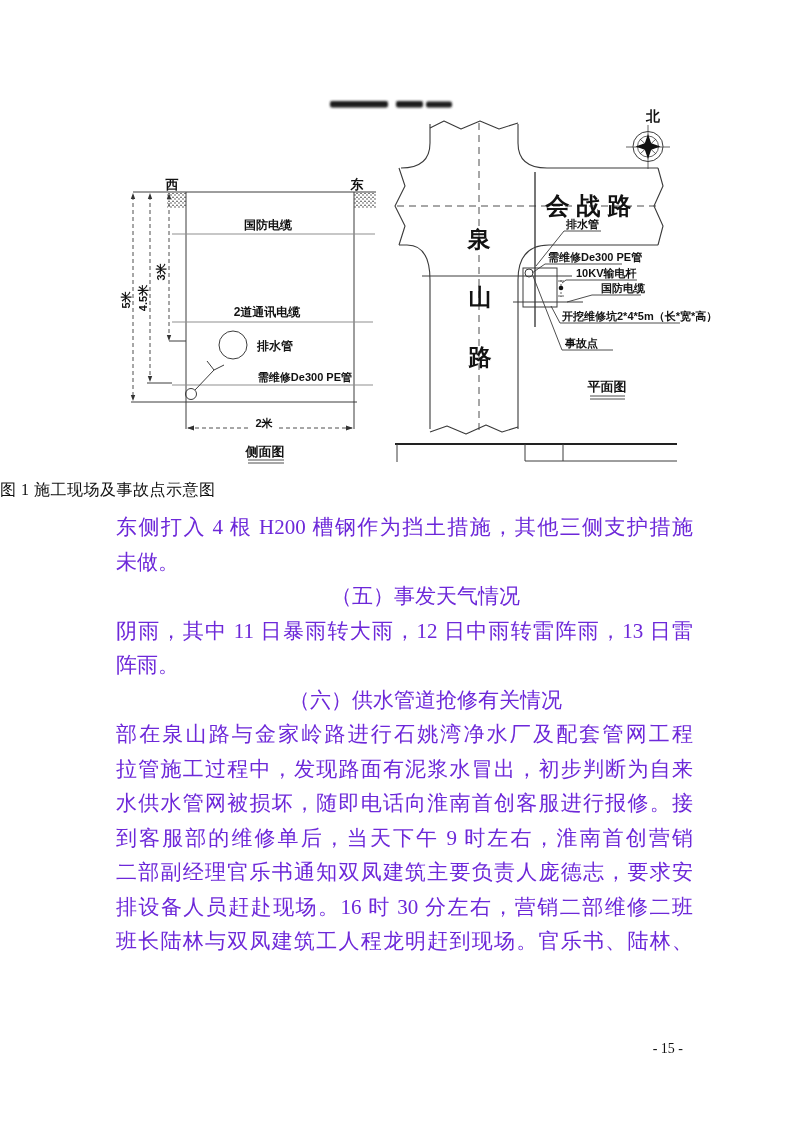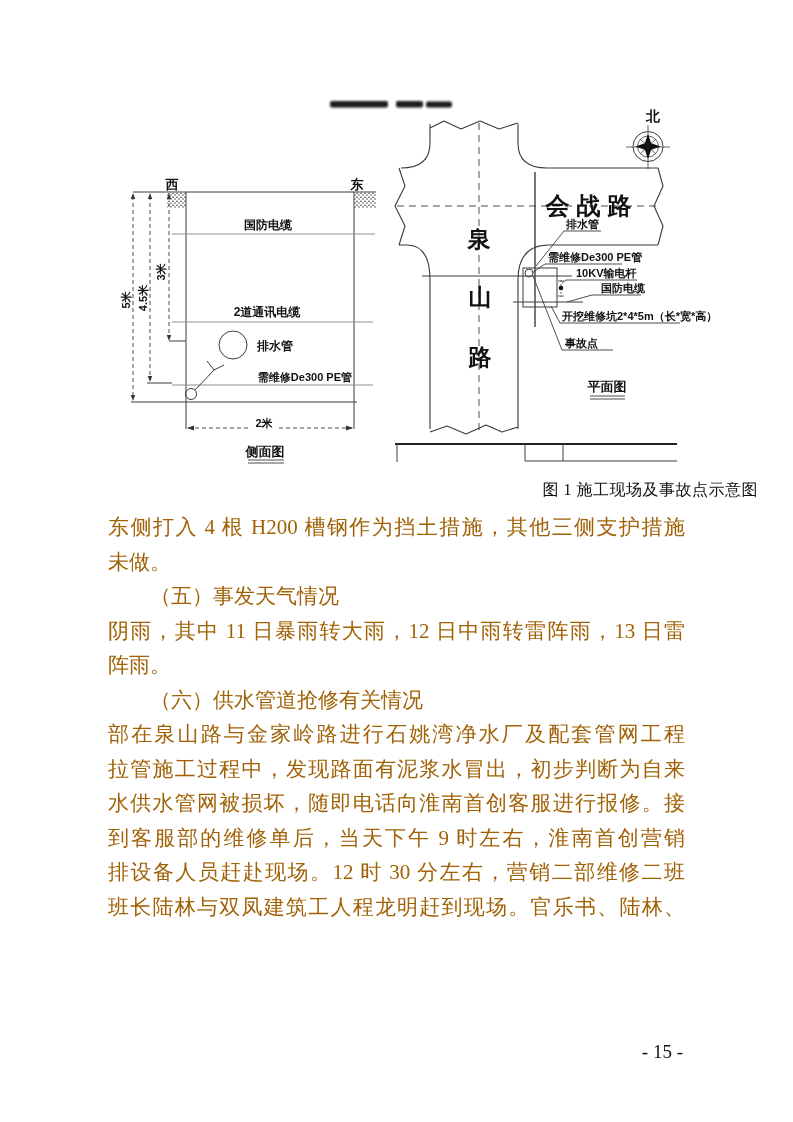--- a/index.html
+++ b/index.html
@@ -19,28 +19,28 @@
   .dsh{stroke:#3a3a3a;stroke-width:.9;stroke-dasharray:4 3;fill:none}
   .ld{stroke:#3a3a3a;stroke-width:.9;fill:none}
   .ar{fill:#333;stroke:none}
 
   
   .t{font-family:"Liberation Sans",sans-serif;font-weight:bold;fill:#121212}
   .s11{font-size:11px}.s12{font-size:12px}.s13{font-size:13px}.s14{font-size:14px}
   .s23{font-size:23px}
   .s24{font-size:24px;letter-spacing:7px}
 
-  .caption{position:absolute;left:0;top:480px;width:758px;text-align:right;
+  .caption{position:absolute;left:0;top:480px;width:758px;text-align:left;
            font-size:16px;letter-spacing:.5px;color:#101010;}
-  .bodytext{position:absolute;left:108px;top:510px;width:577px;
-            font-size:21px;line-height:34.5px;color:#a16207;}
+  .bodytext{position:absolute;left:116px;top:510px;width:577px;
+            font-size:21px;line-height:34.5px;color:#6d28d9;}
   .ln{height:34.5px;overflow:hidden;text-align:left;}
-  .ln.ind{text-indent:42px;}
+  .ln.ind{text-indent:42px;text-align:center;}
   .ln.fill{text-align:justify;text-align-last:justify;text-justify:inter-character;}
-  .pageno{position:absolute;top:1041px;right:110px;font-size:19px;color:#101010;}
+  .pageno{position:absolute;top:1041px;right:110px;font-size:14px;color:#101010;}
 </style>
 </head>
 <body>
 
 <div class="page">
 
   <svg class="fig" width="793" height="478" viewBox="0 0 793 478">
     <defs>
       <pattern id="spk" width="4" height="4" patternUnits="userSpaceOnUse">
         <circle cx="1" cy="1.2" r=".75" fill="#222"></circle>
@@ -163,18 +163,19 @@
     <div class="ln fill">东侧打入 4 根 H200 槽钢作为挡土措施，其他三侧支护措施</div>
     <div class="ln">未做。</div>
     <div class="ln ind">（五）事发天气情况</div>
     <div class="ln fill">阴雨，其中 11 日暴雨转大雨，12 日中雨转雷阵雨，13 日雷</div>
     <div class="ln">阵雨。</div>
     <div class="ln ind">（六）供水管道抢修有关情况</div>
     <div class="ln fill">部在泉山路与金家岭路进行石姚湾净水厂及配套管网工程</div>
     <div class="ln fill">拉管施工过程中，发现路面有泥浆水冒出，初步判断为自来</div>
     <div class="ln fill">水供水管网被损坏，随即电话向淮南首创客服进行报修。接</div>
     <div class="ln fill">到客服部的维修单后，当天下午 9 时左右，淮南首创营销</div>
-    <div class="ln fill">排设备人员赶赴现场。12 时 30 分左右，营销二部维修二班</div>
+    <div class="ln fill">二部副经理官乐书通知双凤建筑主要负责人庞德志，要求安</div>
+    <div class="ln fill">排设备人员赶赴现场。16 时 30 分左右，营销二部维修二班</div>
     <div class="ln fill">班长陆林与双凤建筑工人程龙明赶到现场。官乐书、陆林、</div>
   </div>
 
   <div class="pageno">- 15 -</div>
 </div>
 
 </body></html>

